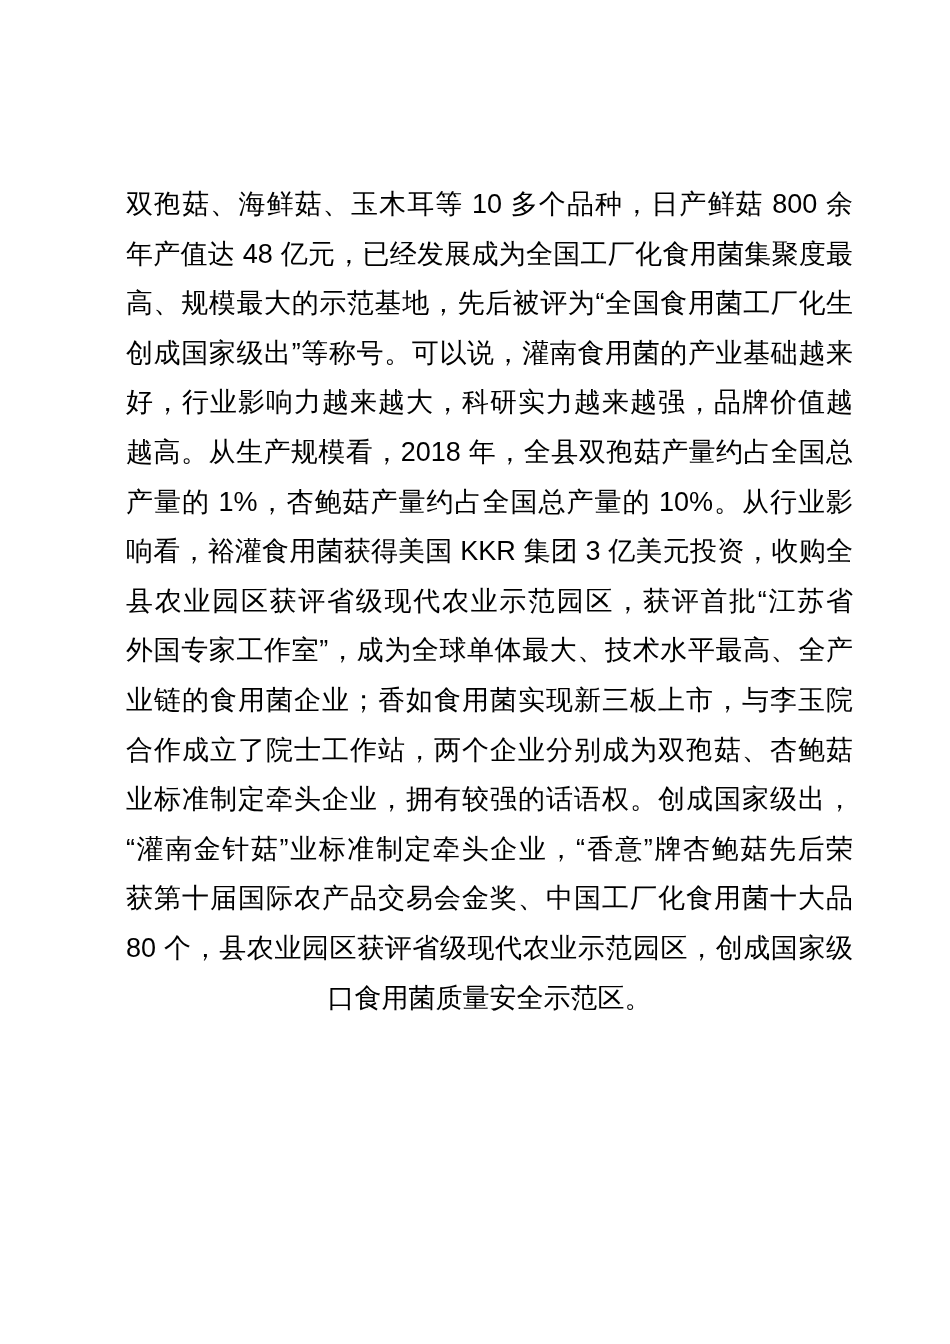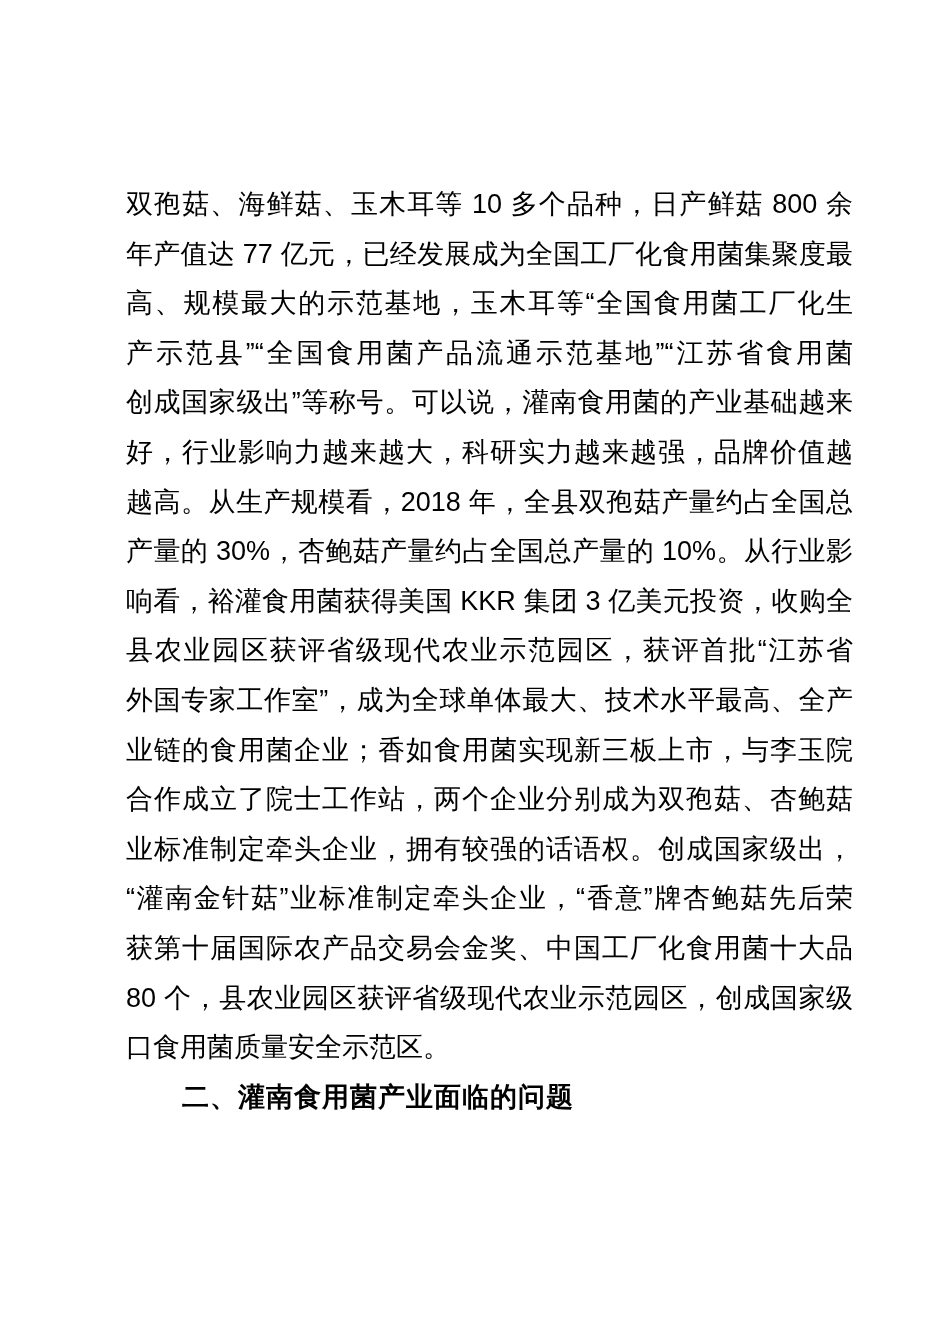--- a/index.html
+++ b/index.html
@@ -27,49 +27,47 @@
     height: 49.6px;
     line-height: 49.6px;
     overflow: hidden;
   }
   .line.just {
     text-align: justify;
     text-align-last: justify;
     text-justify: inter-character;
   }
   .line.last {
-    text-align: left;
+    text-align: center;
   }
   .heading {
     height: 49.6px;
     line-height: 49.6px;
     padding-left: 56px;
     font-weight: bold;
     letter-spacing: 1px;
     overflow: hidden;
   }
 </style>
 </head>
 <body>
 
 <div class="page">
   <div class="textblock">
     <div class="line just">双孢菇、海鲜菇、玉木耳等 10 多个品种，日产鲜菇 800 余吨，</div>
-    <div class="line just">年产值达 77 亿元，已经发展成为全国工厂化食用菌集聚度最</div>
-    <div class="line just">高、规模最大的示范基地，玉木耳等“全国食用菌工厂化生</div>
-    <div class="line just">产示范县”“全国食用菌产品流通示范基地”“江苏省食用菌</div>
+    <div class="line just">年产值达 48 亿元，已经发展成为全国工厂化食用菌集聚度最</div>
+    <div class="line just">高、规模最大的示范基地，先后被评为“全国食用菌工厂化生</div>
     <div class="line just">创成国家级出”等称号。可以说，灌南食用菌的产业基础越来越</div>
     <div class="line just">好，行业影响力越来越大，科研实力越来越强，品牌价值越来</div>
     <div class="line just">越高。从生产规模看，2018 年，全县双孢菇产量约占全国总</div>
-    <div class="line just">产量的 30%，杏鲍菇产量约占全国总产量的 10%。从行业影</div>
+    <div class="line just">产量的 1%，杏鲍菇产量约占全国总产量的 10%。从行业影</div>
     <div class="line just">响看，裕灌食用菌获得美国 KKR 集团 3 亿美元投资，收购全球</div>
     <div class="line just">县农业园区获评省级现代农业示范园区，获评首批“江苏省</div>
     <div class="line just">外国专家工作室”，成为全球单体最大、技术水平最高、全产</div>
     <div class="line just">业链的食用菌企业；香如食用菌实现新三板上市，与李玉院士</div>
     <div class="line just">合作成立了院士工作站，两个企业分别成为双孢菇、杏鲍菇行</div>
     <div class="line just">业标准制定牵头企业，拥有较强的话语权。创成国家级出，</div>
     <div class="line just">“灌南金针菇”业标准制定牵头企业，“香意”牌杏鲍菇先后荣</div>
     <div class="line just">获第十届国际农产品交易会金奖、中国工厂化食用菌十大品牌、</div>
     <div class="line just">80 个，县农业园区获评省级现代农业示范园区，创成国家级出</div>
     <div class="line last">口食用菌质量安全示范区。</div>
-    <div class="heading">二、灌南食用菌产业面临的问题</div>
   </div>
 </div>
 
 </body></html>

